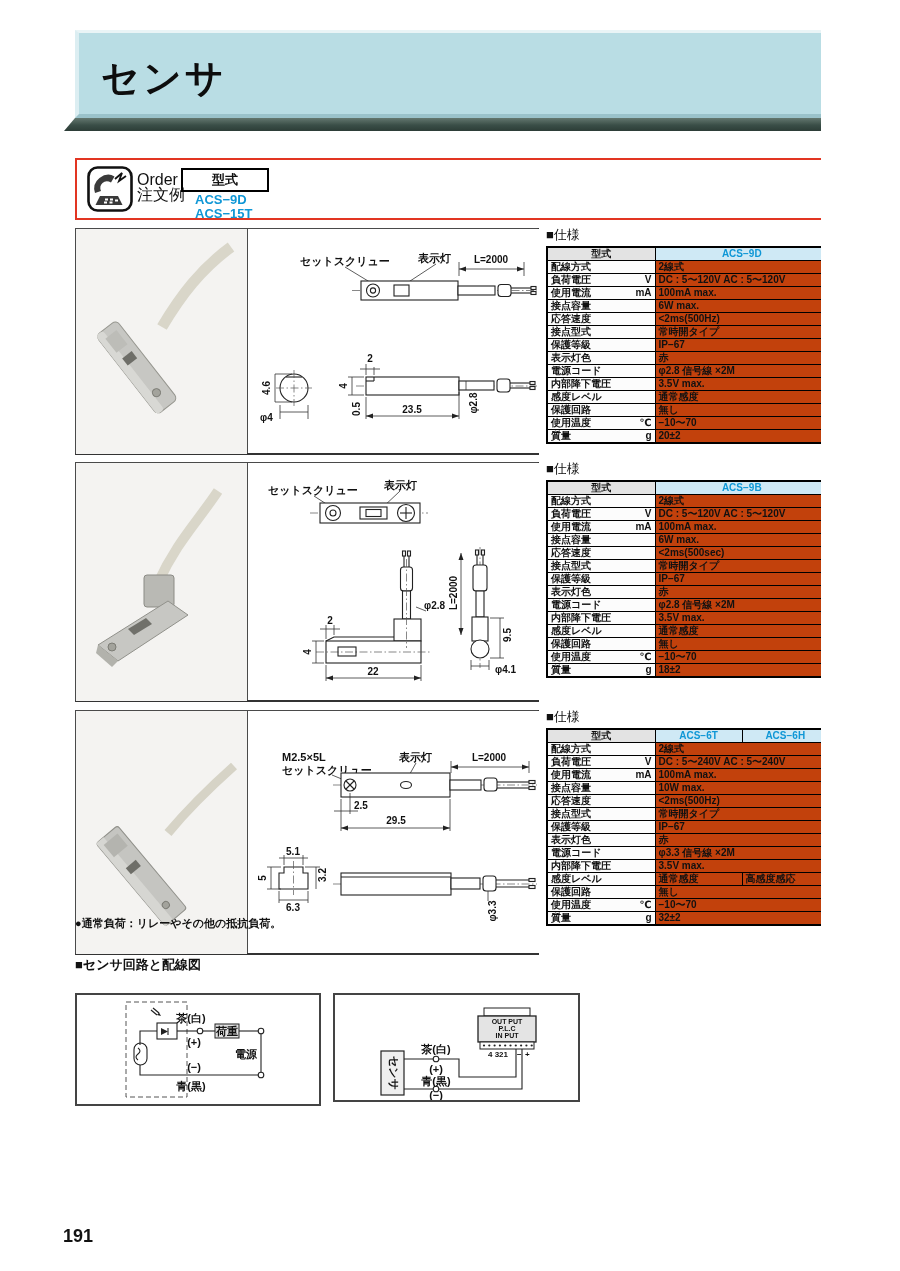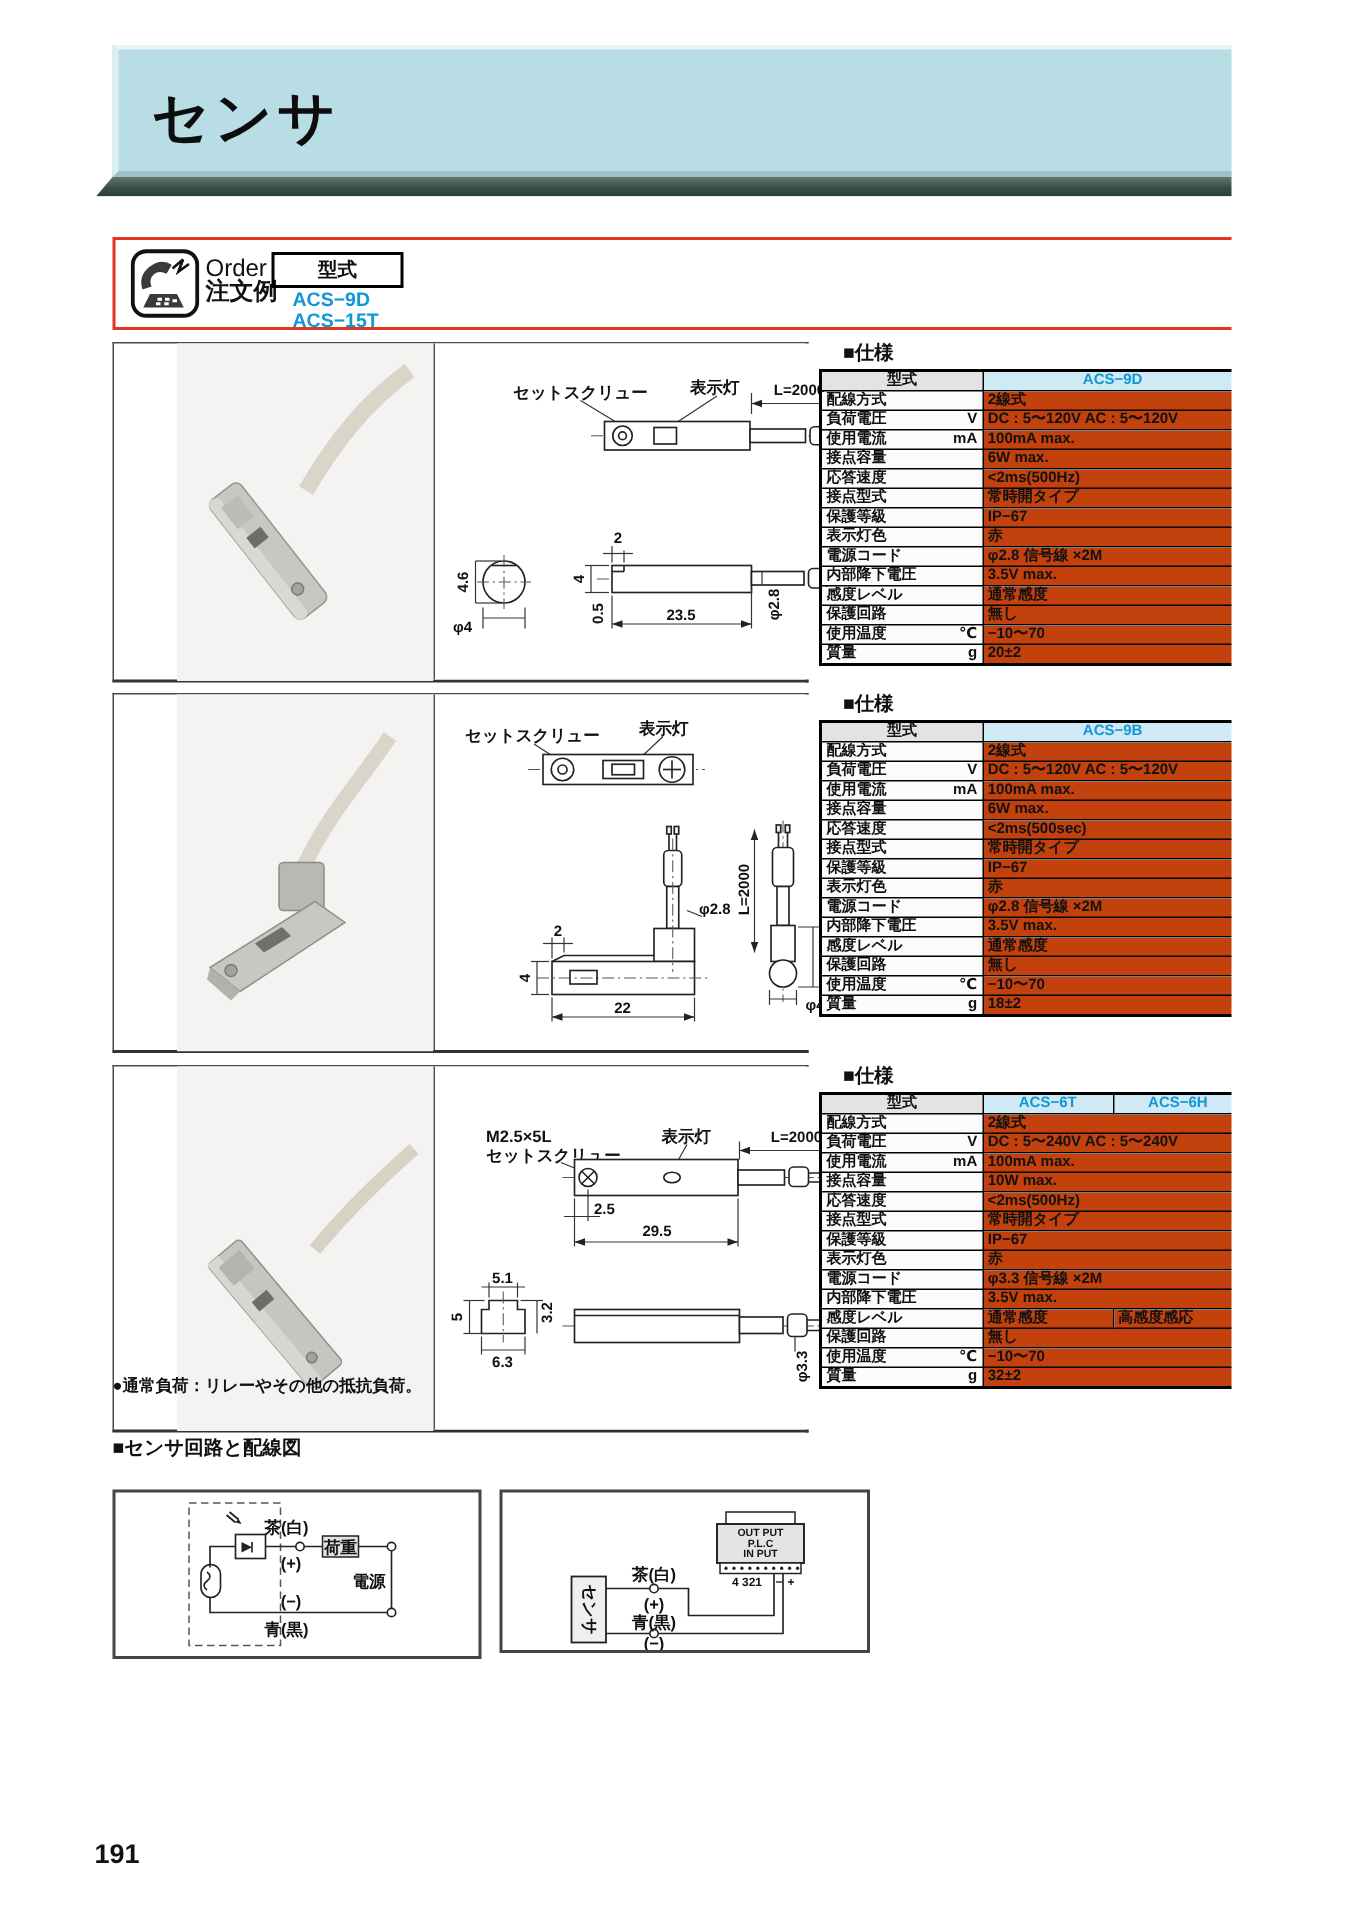--- a/index.html
+++ b/index.html
@@ -11,43 +11,43 @@
           border-top:3px solid #e9f4f6;border-left:4px solid #dceef2;border-bottom:4px solid #9ac2ca;box-sizing:border-box;}
   .banner h1{margin:0;padding:20px 0 0 22px;font-size:38px;font-weight:bold;letter-spacing:3px;color:#0d0d0d;}
   .underbar{position:absolute;left:64px;top:118px;width:836px;height:13px;
             background:linear-gradient(180deg,#63776f 0%,#3a4e47 55%,#2c3d37 100%);
             clip-path:polygon(11px 0,100% 0,100% 100%,0 100%);}
 
   
   .orderbox{position:absolute;left:75px;top:158px;width:746px;height:58px;border:2px solid #e23522;box-sizing:content-box;}
   .phone{position:absolute;left:10px;top:6px;}
   .order-lbls{position:absolute;left:60px;top:12px;font-size:16px;line-height:15px;}
-  .order-lbls .jp{font-weight:bold;}
+  .order-lbls .jp{font-weight:normal;}
   .modelbox{position:absolute;left:104px;top:8px;width:84px;height:20px;border:2px solid #000;
             font-size:13px;font-weight:bold;text-align:center;line-height:20px;}
   .order-models{position:absolute;left:118px;top:33px;font-size:13px;font-weight:bold;color:#0f97d6;line-height:14px;}
 
   
   .panel{position:absolute;left:75px;width:464px;background:#fff;border:1px solid #4a4a4a;
-         border-right:2px solid #333;border-bottom:2px solid #333;box-sizing:border-box;display:flex;padding-left:42px;}
+         border-right:2px solid #333;border-bottom:2px solid #333;box-sizing:border-box;display:flex;}
   .photo{width:171px;background:#f2f1ef;border-right:1px solid #4a4a4a;flex:none;}
   .drawarea{flex:1;background:#fff;}
   svg text{font-family:"Liberation Sans","DejaVu Sans",sans-serif;}
   .dl{font-size:11px;font-weight:bold;fill:#111;}
   .dt{font-size:10px;font-weight:bold;fill:#111;}
   .s{stroke:#222;stroke-width:1.1;fill:none;}
   .sf{stroke:#222;stroke-width:1.1;fill:#f4f4f4;}
   .sw{stroke:#222;stroke-width:1.1;fill:#fff;}
   .d{stroke:#333;stroke-width:.8;fill:none;}
   .c{stroke:#555;stroke-width:.7;fill:none;stroke-dasharray:8 2.5 1.5 2.5;}
   .ah{fill:#222;stroke:none;}
 
   
   .specblock{position:absolute;left:546px;width:282px;}
-  .spech{font-size:13px;font-weight:bold;margin:0 0 2px 16px;}
+  .spech{font-size:13px;font-weight:normal;margin:0 0 2px 0;}
   table.spec{border-collapse:collapse;width:282px;table-layout:fixed;border:2px solid #000;}
   table.spec th,table.spec td{border:1px solid #000;height:13px;padding:0 3px;font-size:10px;
        line-height:12px;white-space:nowrap;overflow:hidden;box-sizing:border-box;}
   th.lblh{background:#e3e3e3;font-size:11px;font-weight:bold;text-align:center;border-right:2px solid #000;border-bottom:2px solid #000;}
   th.mdl{background:#cfe9f5;color:#0f97d6;font-size:13px;font-weight:bold;text-align:center;border-bottom:2px solid #000;height:16px;}
   td.lbl{background:#fcfcfc;font-weight:bold;border-right:2px solid #000;}
   td.lbl .u{float:right;font-weight:bold;}
   td.val{background:#c2410c;font-weight:bold;}
 
   

